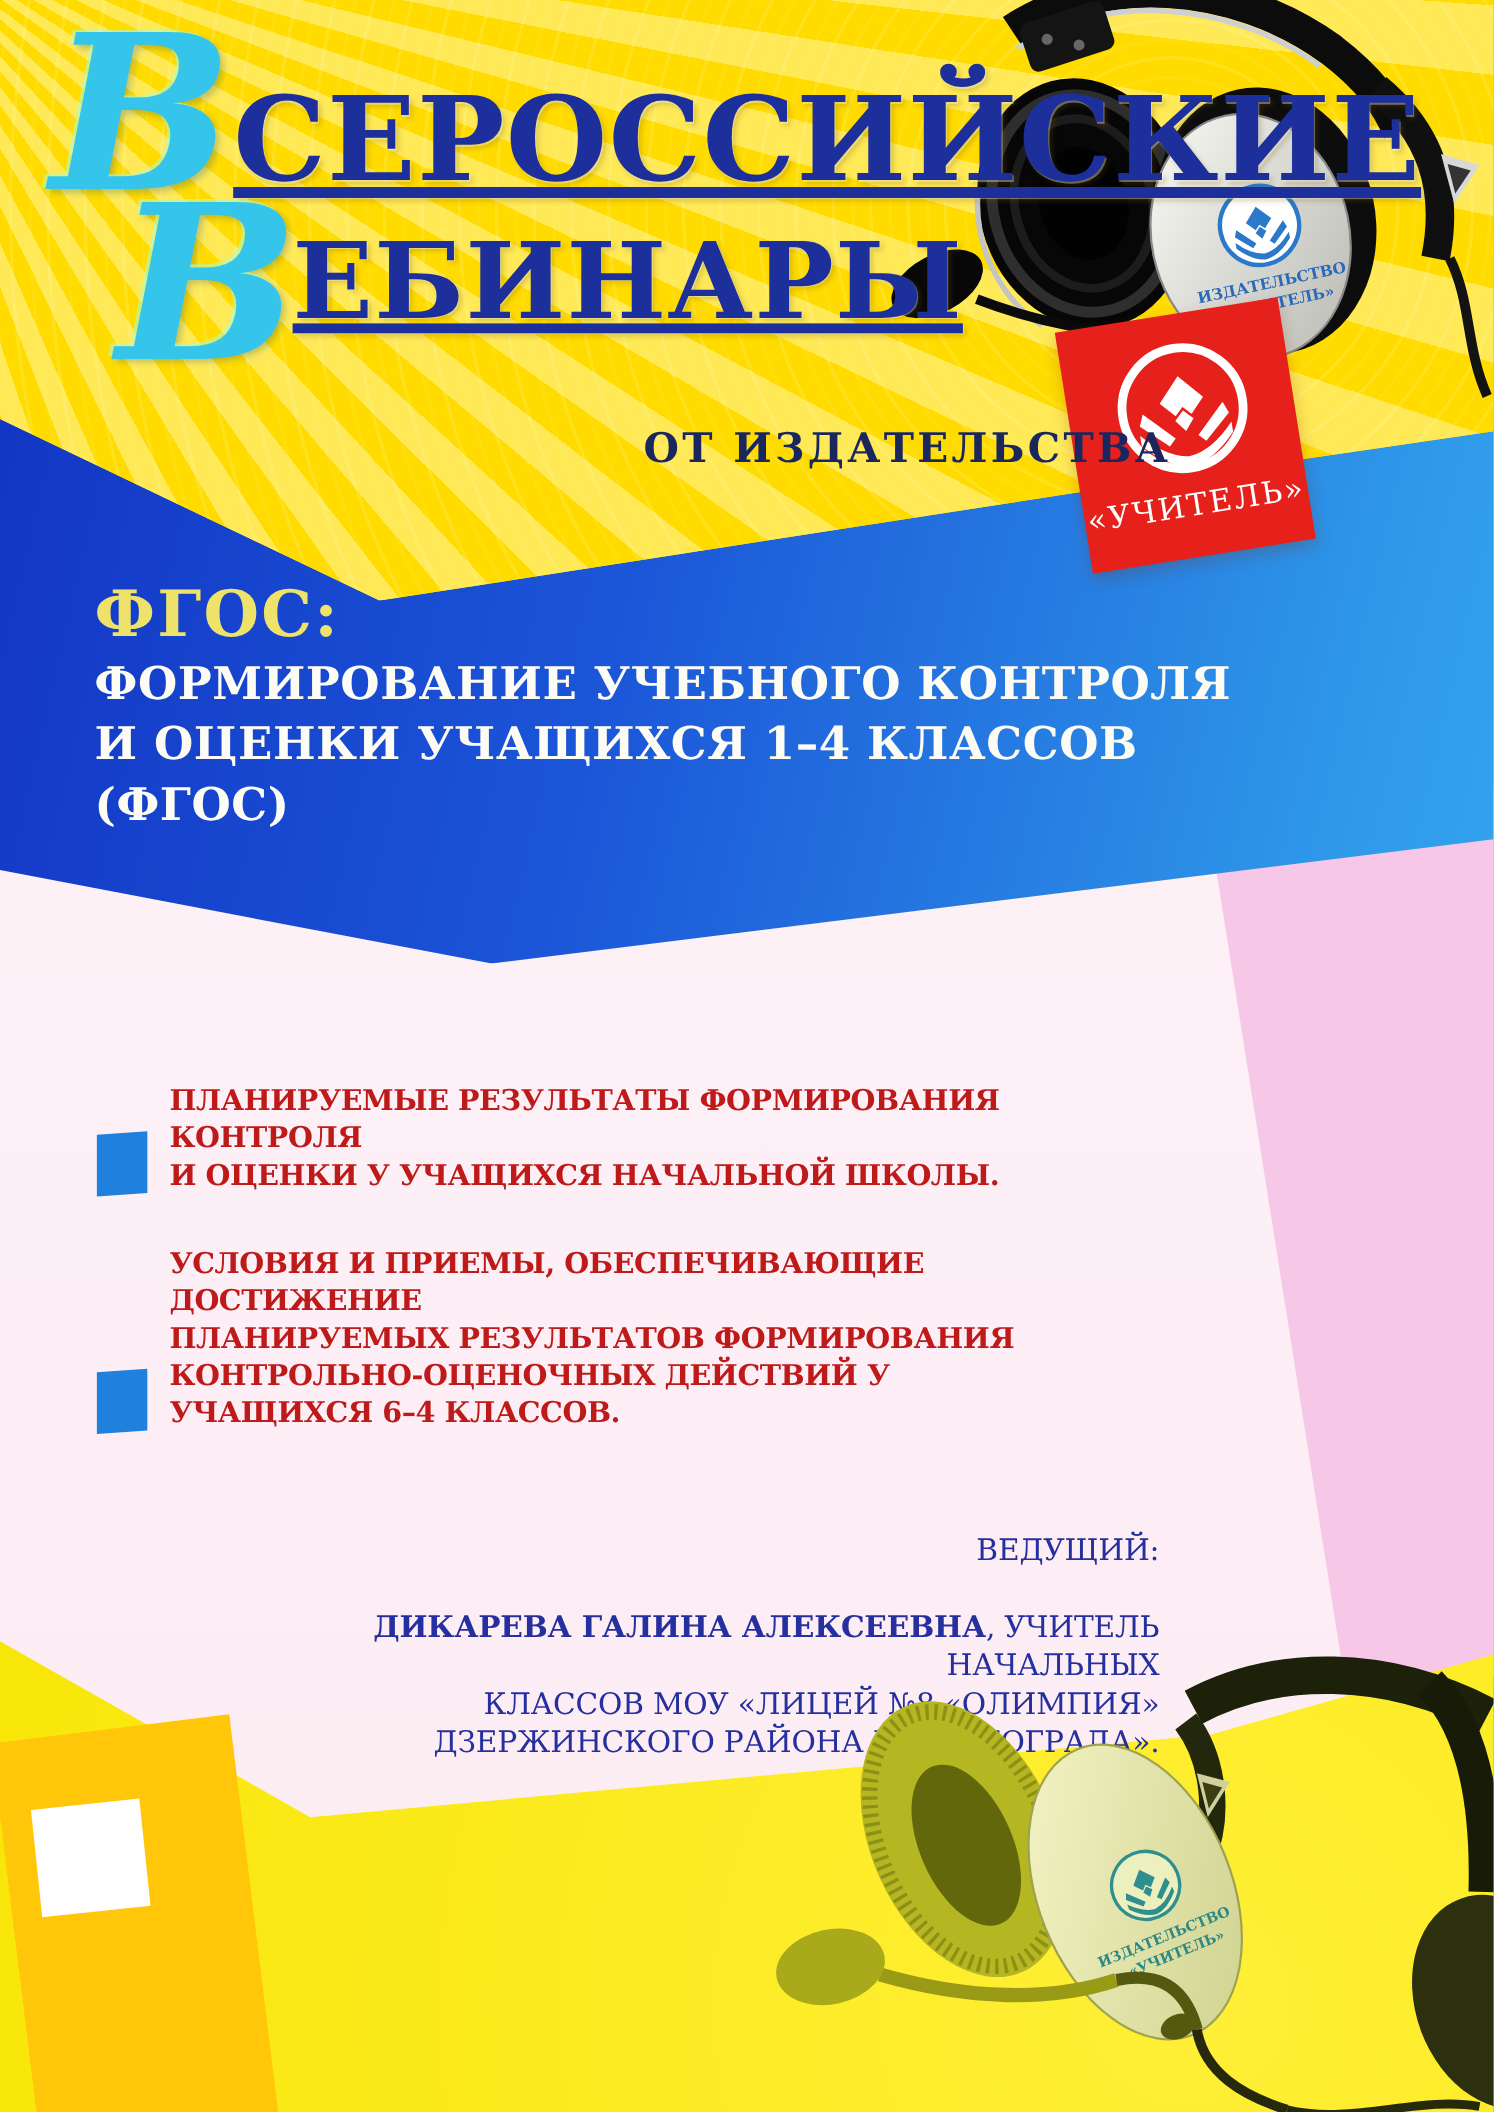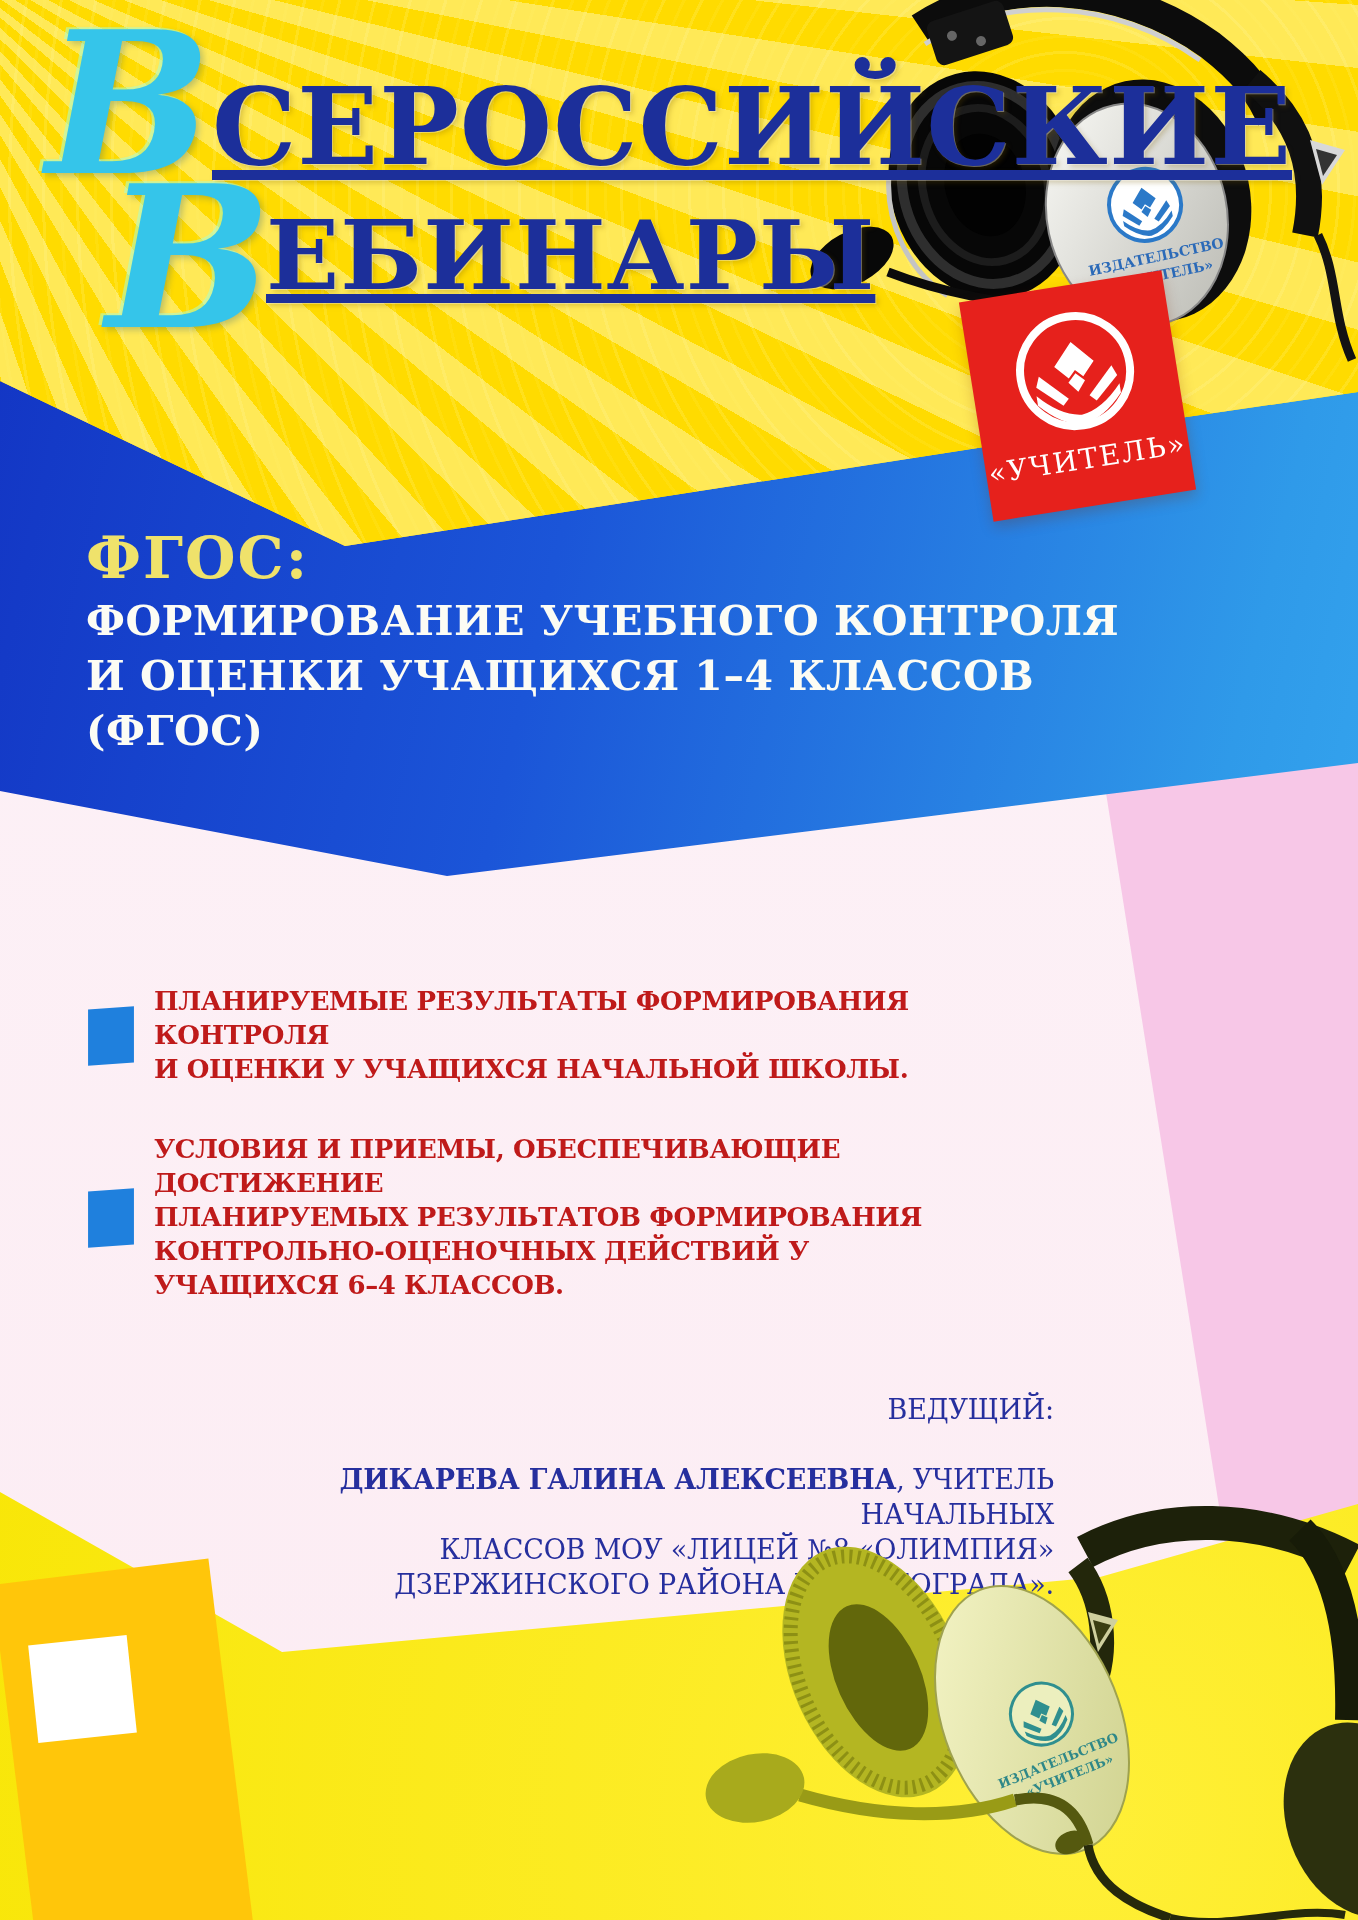--- a/index.html
+++ b/index.html
@@ -46,21 +46,21 @@
   .badge-label{position:absolute;left:0;right:0;top:158px;text-align:center;
                color:#fff;font-size:28px;letter-spacing:2px;}
 
   
   .tema{left:86px;top:524px;font-size:58px;font-weight:bold;color:#efe26b;letter-spacing:2px;}
   .topic-title{left:86px;top:594px;font-size:41px;line-height:55px;font-weight:bold;
                color:#fcfcf4;letter-spacing:.5px;white-space:pre-line;}
 
   
   .agenda{left:88px;top:984px;width:900px;}
-  .agenda-item{display:flex;align-items:center;margin-bottom:46px;}
+  .agenda-item{display:flex;align-items:flex-end;margin-bottom:46px;}
   .bullet-sq{flex:0 0 auto;width:46px;height:56px;background:#1f80dd;margin-top:2px;
              transform:rotate(-4deg) skewX(-4deg);}
   .agenda-text{margin-left:20px;font-size:26px;line-height:34px;font-weight:bold;
                color:#bf1a1a;letter-spacing:-0.4px;white-space:pre-line;}
 
   
   .presenter{left:154px;top:1392px;width:900px;font-size:27px;line-height:35px;
              color:#262f9e;white-space:pre-line;letter-spacing:-0.2px;text-align:right;}
   .presenter .name{font-weight:bold;}
 
@@ -144,20 +144,21 @@
       <circle cx="104" cy="86" r="55" fill="none" stroke="#ffffff" stroke-width="8"></circle>
       <use href="#emblem" transform="translate(104 86) scale(1.05)" fill="#ffffff"></use>
     </svg>
     <div class="badge-label">«УЧИТЕЛЬ»</div>
   </div>
 
   <div class="abs init init1">В</div>
   <div class="abs brand-word word1">СЕРОССИЙСКИЕ</div>
   <div class="abs init init2">В</div>
   <div class="abs brand-word word2">ЕБИНАРЫ</div>
+  <div class="abs from-pub">ОТ ИЗДАТЕЛЬСТВА</div>
 
   <div class="abs tema">ФГОС:</div>
   <div class="abs topic-title">ФОРМИРОВАНИЕ УЧЕБНОГО КОНТРОЛЯ
 И ОЦЕНКИ УЧАЩИХСЯ 1–4 КЛАССОВ
 (ФГОС)</div>
 
   <div class="abs agenda">
     <div class="agenda-item">
       <div class="bullet-sq"></div>
       <div class="agenda-text">ПЛАНИРУЕМЫЕ РЕЗУЛЬТАТЫ ФОРМИРОВАНИЯ КОНТРОЛЯ

